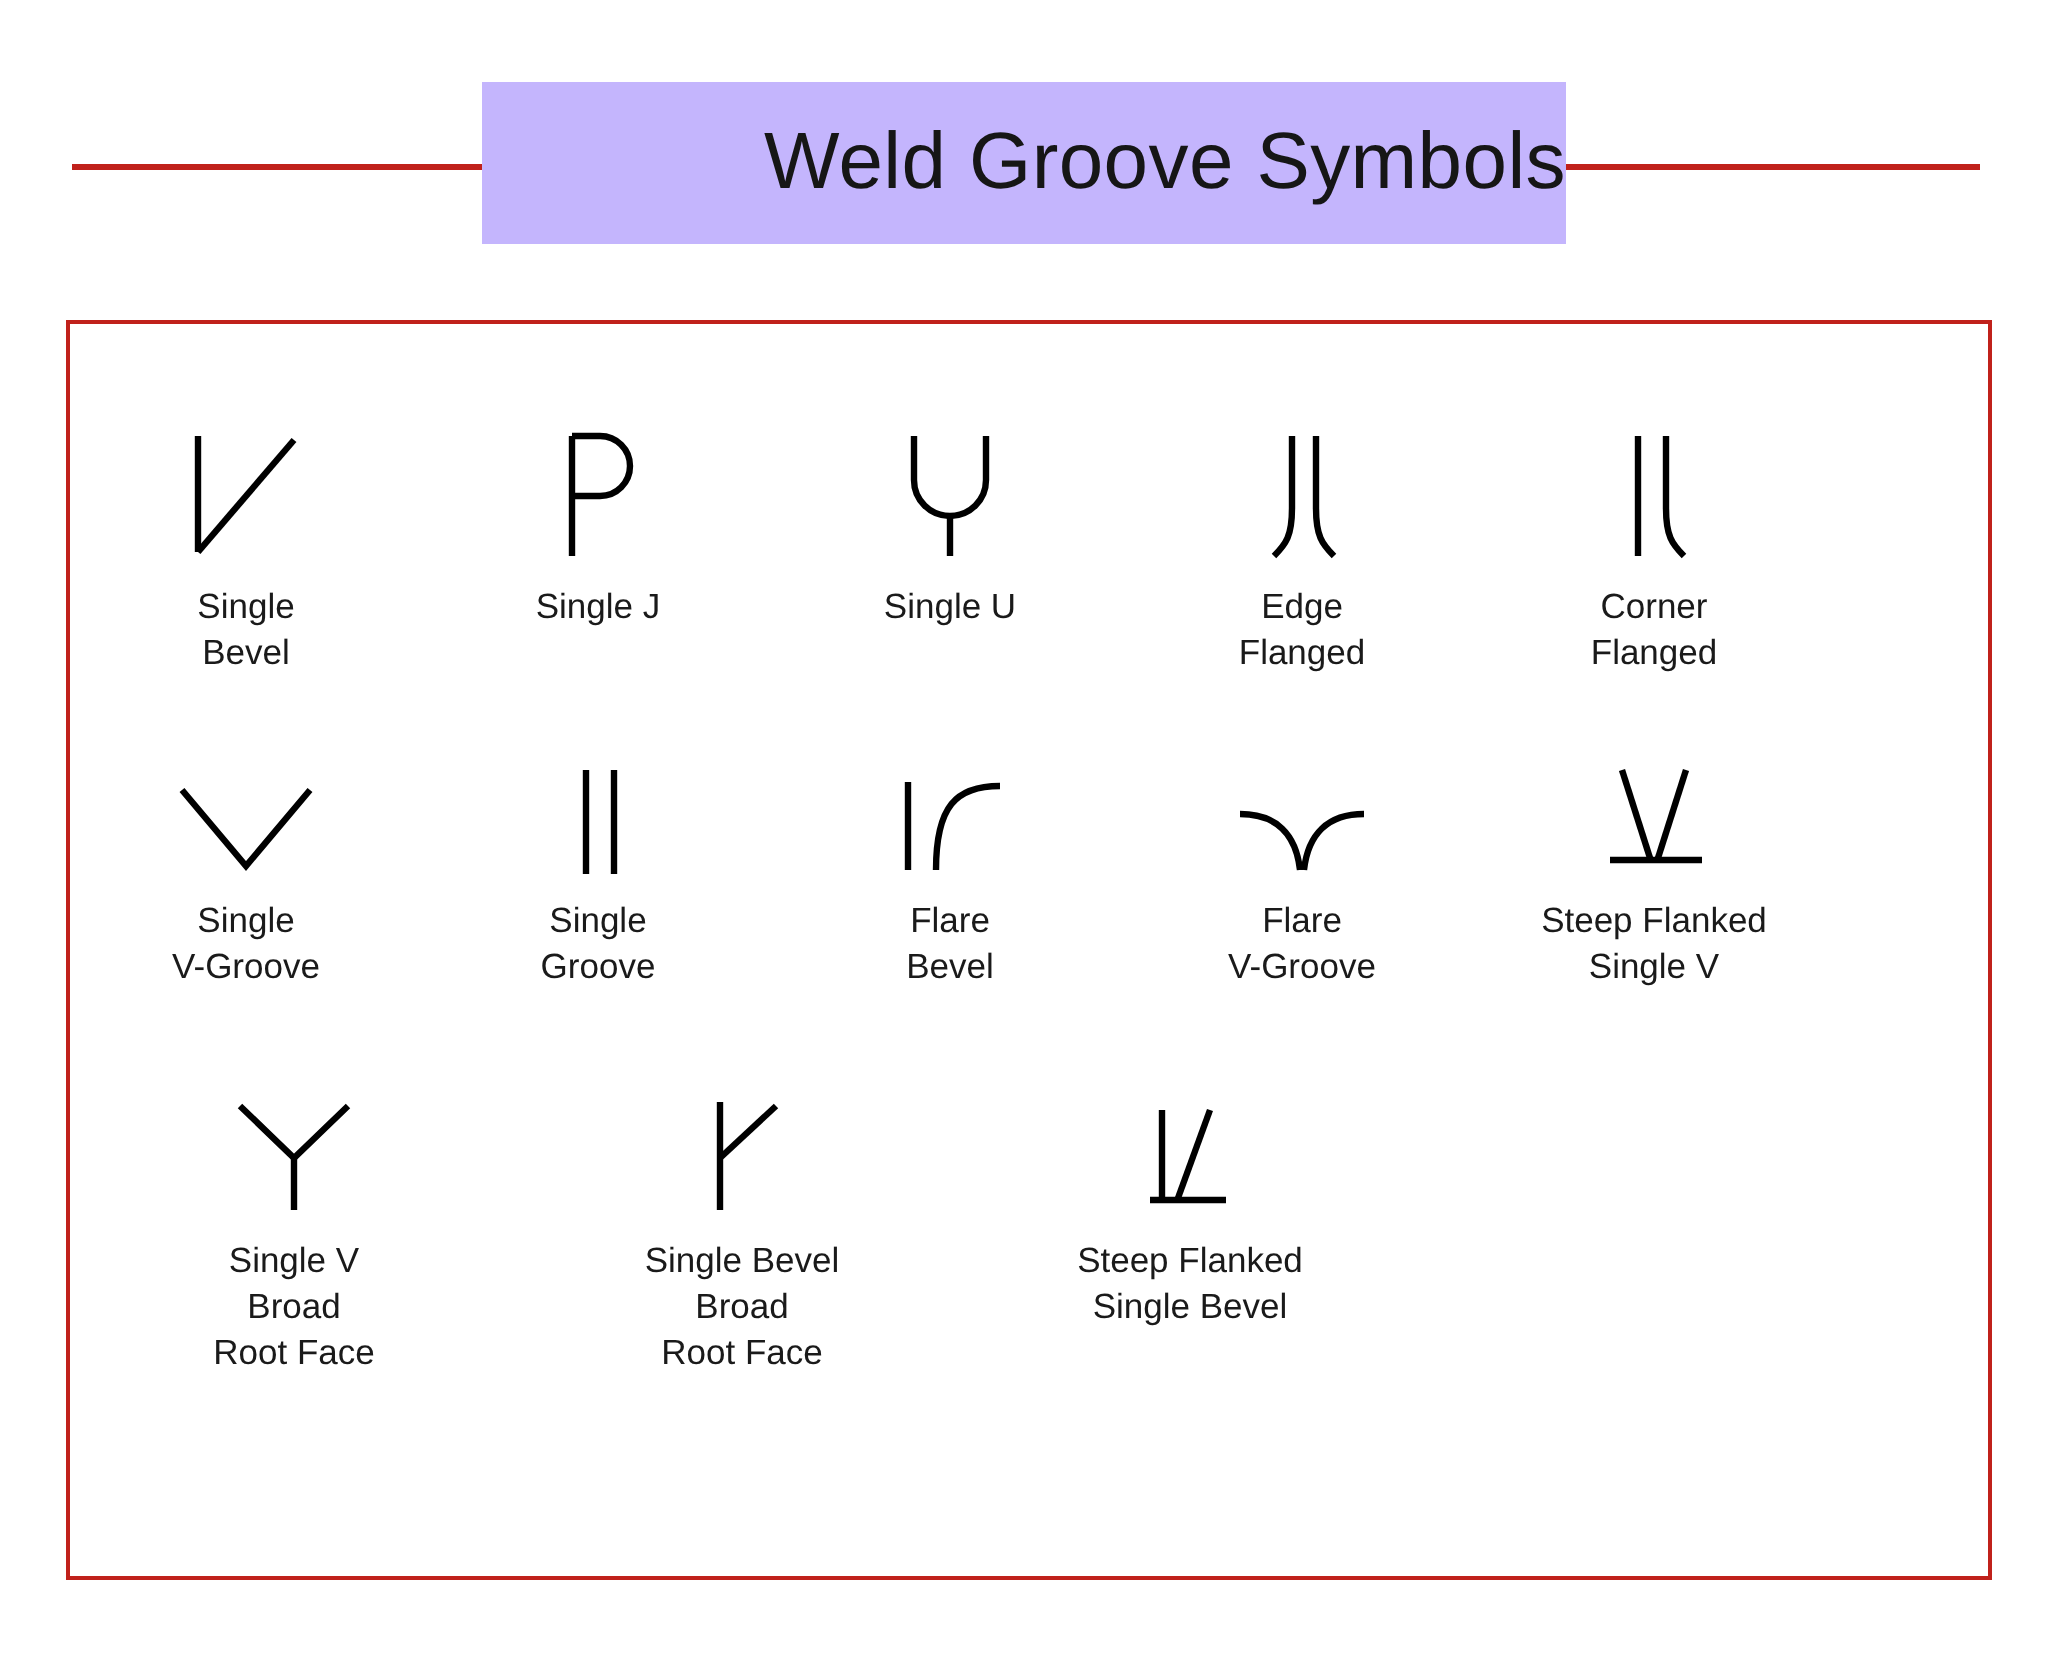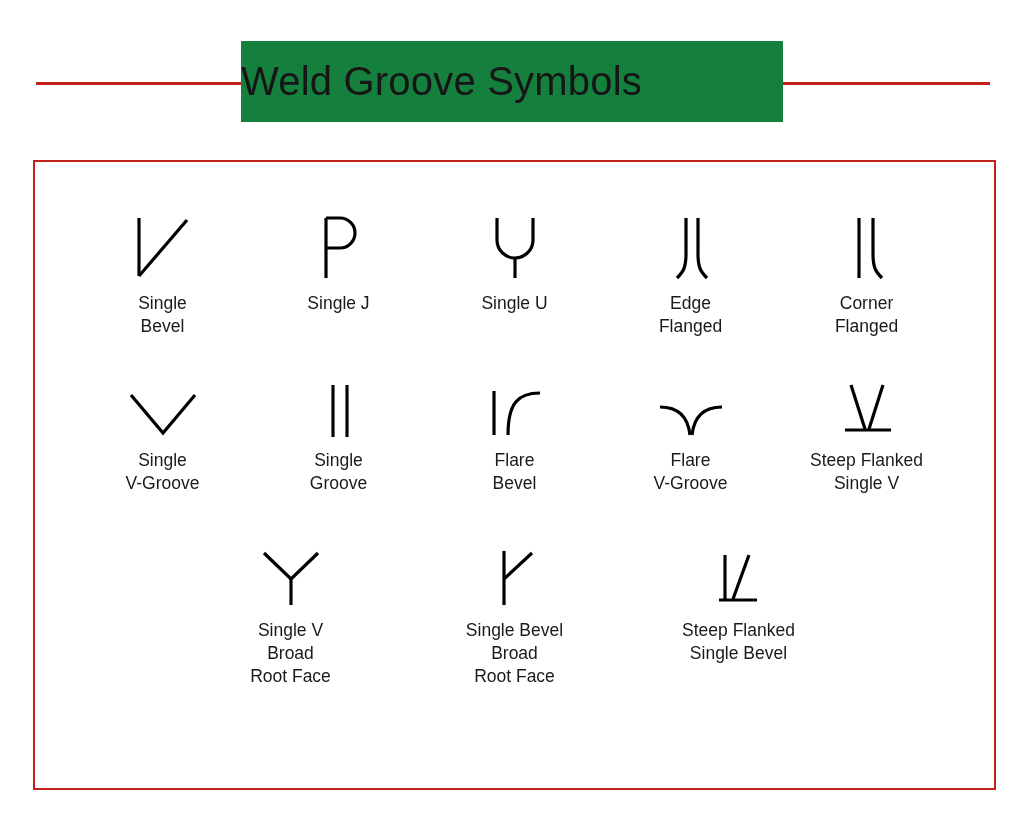--- a/index.html
+++ b/index.html
@@ -33,24 +33,24 @@
   }
   #title-rule-left  { left: 36px;  width: 206px; }
   #title-rule-right { left: 782px; width: 208px; }
 
   #title-plate {
     position: absolute;
     left: 241px;
     top: 0;
     width: 542px;
     height: 81px;
-    background: #15803d;
+    background: #c4b5fd;
     display: flex;
     align-items: center;
-    justify-content: flex-start;
+    justify-content: flex-end;
   }
   #title-text {
     font-size: 40px;
     font-weight: 400;
     letter-spacing: 0.2px;
     color: #161616;
     white-space: nowrap;
   }
 
   
@@ -63,21 +63,21 @@
     border: 2px solid #c0211b;
     background: #ffffff;
     box-sizing: border-box;
   }
 
   .symbol-row {
     position: absolute;
     left: 0;
     width: 100%;
     display: flex;
-    justify-content: center;
+    justify-content: flex-start;
   }
   #symbol-row-1 { top: 48px; }
   #symbol-row-2 { top: 205px; }
   #symbol-row-3 { top: 375px; }
 
   .symbol-cell {
     width: 176px;
     display: flex;
     flex-direction: column;
     align-items: center;

